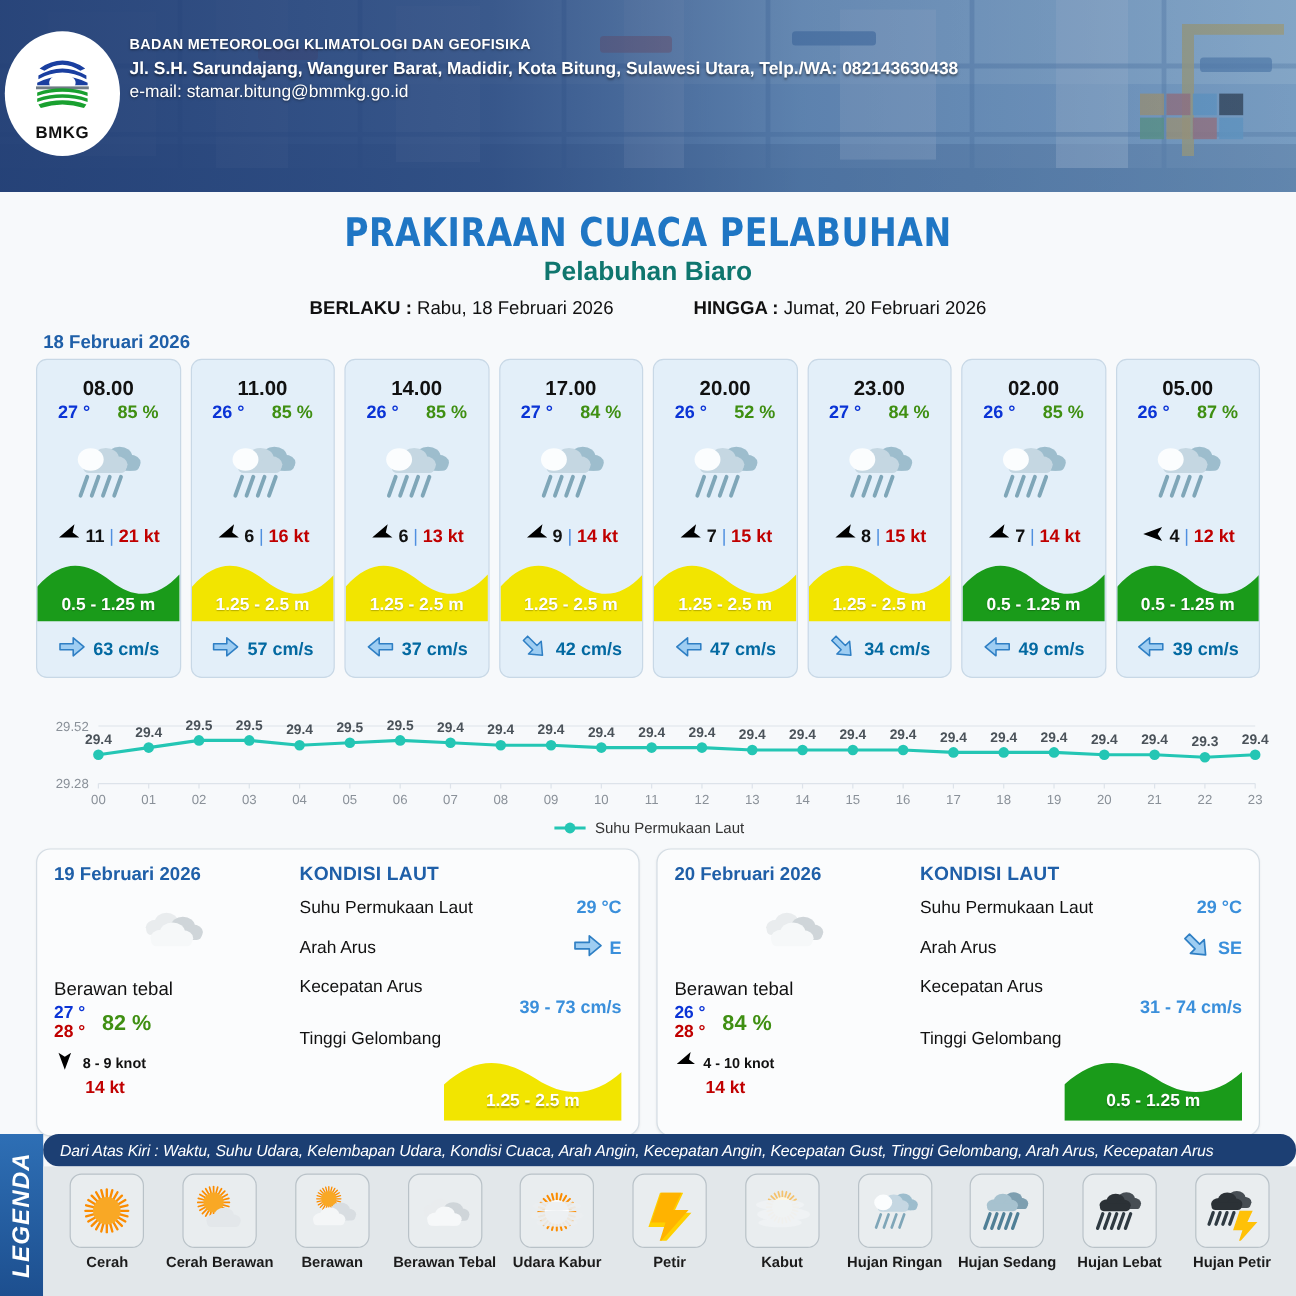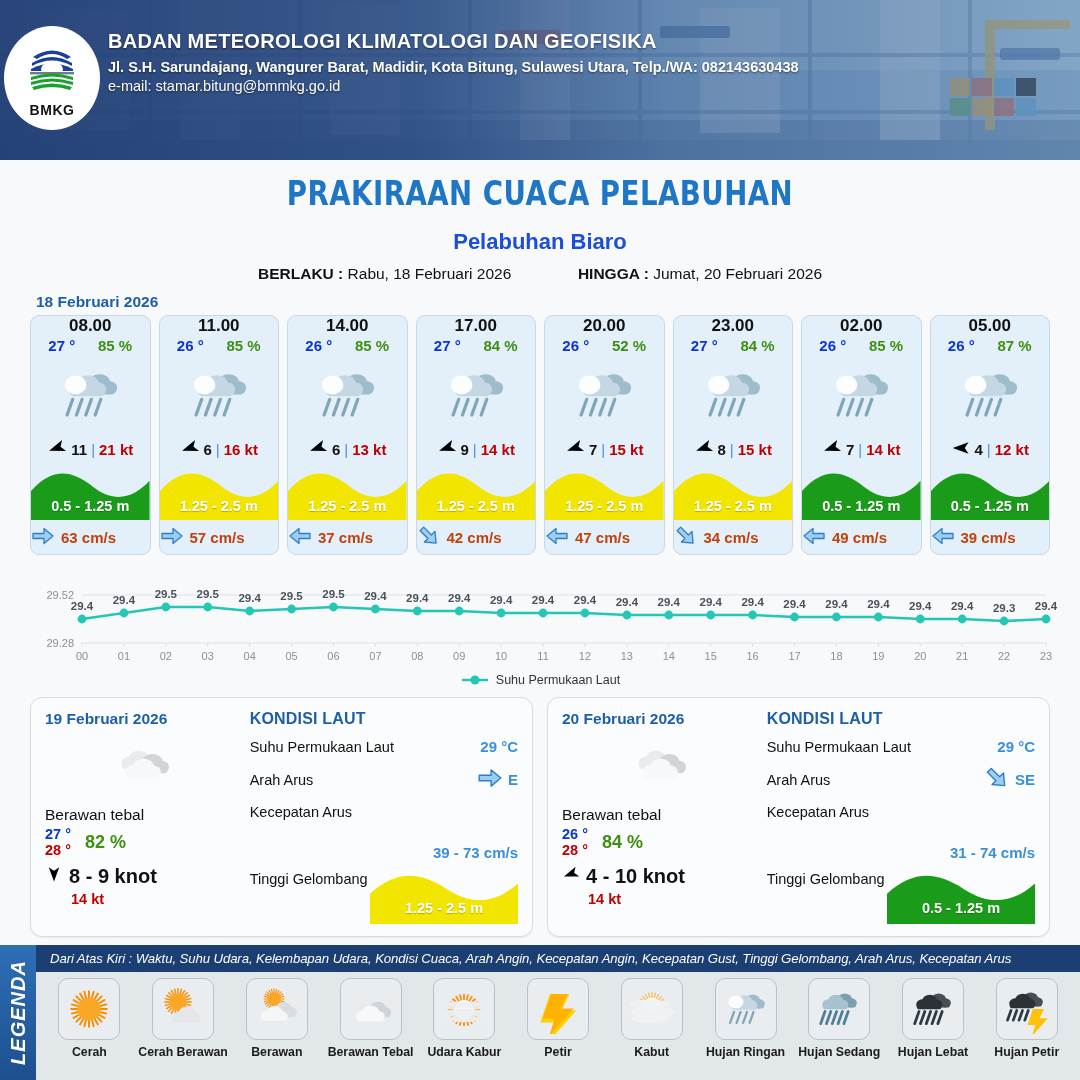--- a/index.html
+++ b/index.html
@@ -23,72 +23,72 @@
   }
   .logo-wrap {
     position:absolute; left:4px; top:26px; width:96px; height:104px;
     background:#fff; border-radius:50%/50%;
     display:flex; flex-direction:column; align-items:center; justify-content:center;
     z-index:5;
   }
   .logo-mark { width:62px; height:62px; position:relative; }
   .logo-txt { font-size:14px; font-weight:bold; color:#111; letter-spacing:.5px; margin-top:1px; }
   .hdr-text { position:absolute; left:108px; top:30px; z-index:5; color:#fff; }
-  .hdr-l1 { font-size:20px; font-weight:bold; letter-spacing:.3px; text-shadow:0 1px 2px rgba(0,0,0,.5); }
+  .hdr-l1 { font-size:12px; font-weight:bold; letter-spacing:.3px; text-shadow:0 1px 2px rgba(0,0,0,.5); }
   .hdr-l2 { font-size:26px; font-weight:bold; margin-top:2px; text-shadow:0 1px 3px rgba(0,0,0,.55); }
   .hdr-l3 { font-size:14.5px; margin-top:6px; text-shadow:0 1px 2px rgba(0,0,0,.5);font-weight:bold; }
   .hdr-l4 { font-size:14.5px; margin-top:3px; text-shadow:0 1px 2px rgba(0,0,0,.5); }
 
   
   .title-zone { text-align:center; padding-top:14px; }
   .title-main {
     font-size:33px; font-weight:bold; color:#1f76c4; letter-spacing:.5px;
     font-family:"DejaVu Sans", sans-serif; font-stretch:condensed;
     transform:scaleX(.93); transform-origin:center;
   }
-  .title-sub { font-size:22px; font-weight:bold; color:#1d4ed8; margin-top:16px; }
+  .title-sub { font-size:22px; font-weight:bold; color:#0f766e; margin-top:0; }
   .valid-row { margin-top:10px; font-size:15.5px; color:#111; }
   .valid-row .lbl { font-weight:bold; }
   .valid-row .gap { display:inline-block; width:58px; }
 
   
   .date-label {
     margin:10px 0 4px 36px; font-size:15.5px; font-weight:bold; color:#1f5fa8;
   }
 
   
   .cards {
     display:flex; gap:8px; padding:0 30px; align-items:flex-start;
   }
   .card {
     width:122px; background:#e3eff9; border:1px solid #c8d8e6;
     border-radius:9px; overflow:hidden; position:relative;
   }
-  .c-time { text-align:center; font-size:17px; font-weight:bold; color:#111; padding:0 0 1px; }
+  .c-time { text-align:center; font-size:17px; font-weight:bold; color:#111; padding:14px 0 1px; }
   .c-th { display:flex; justify-content:space-around; align-items:baseline; padding:0 6px 2px; }
   .c-temp { font-size:15px; font-weight:bold; color:#0b34d6; }
   .c-hum  { font-size:15px; font-weight:bold; color:#3f8f12; }
   .c-icon { height:78px; display:flex; align-items:center; justify-content:center; }
   .c-wind {
     display:flex; align-items:center; justify-content:center; gap:4px;
     height:30px; font-size:15px; font-weight:bold;
   }
   .c-wind .spd { color:#111; }
   .c-wind .bar { color:#4f8fe0; font-weight:normal; }
   .c-wind .gust { color:#c00000; }
   .c-wave { position:relative; height:56px; }
   .c-wave svg { position:absolute; inset:0; width:100%; height:100%; }
   .c-wave span {
     position:absolute; left:0; right:0; bottom:6px; text-align:center;
     font-size:14.5px; font-weight:bold; color:#fff; z-index:2;
     text-shadow:0 1px 1px rgba(0,0,0,.25);
   }
   .c-cur {
-    display:flex; align-items:center; gap:6px;
-    height:34px; font-size:15px; font-weight:bold; color:#c2410c;
+    display:flex; align-items:center; justify-content:center; gap:6px;
+    height:46px; font-size:15px; font-weight:bold; color:#0369a1;
   }
 
   
   .chart-box { margin:14px 20px 0; height:100px; position:relative; }
   .chart-box svg { display:block; }
   .chart-legend {
     text-align:center; font-size:12.5px; color:#333; margin-top:4px;
     display:flex; align-items:center; justify-content:center; gap:6px;
   }
   .legend-swatch { display:inline-flex; align-items:center; }
@@ -103,29 +103,29 @@
   }
   .day-left { width:42%; position:relative; }
   .day-date { font-size:15.5px; font-weight:bold; color:#1f5fa8; }
   .day-icon { height:62px; display:flex; align-items:center; justify-content:center; margin-top:4px; }
   .day-cond { font-size:15.5px; color:#111; margin-top:12px; }
   .day-temps { display:flex; align-items:center; gap:14px; margin-top:2px; }
   .tcol { display:flex; flex-direction:column; }
   .tmin { font-size:14.5px; font-weight:bold; color:#0b34d6; }
   .tmax { font-size:14.5px; font-weight:bold; color:#c00000; }
   .day-hum { font-size:18px; font-weight:bold; color:#3f8f12; }
-  .day-wind { display:flex; align-items:center; gap:6px; margin-top:7px; font-size:20px; font-weight:bold; color:#111; }
+  .day-wind { display:flex; align-items:center; gap:6px; margin-top:7px; font-size:12px; font-weight:bold; color:#111; }
   .day-gust { font-size:14.5px; font-weight:bold; color:#c00000; margin-left:26px; margin-top:3px; }
 
   .day-right { flex:1; position:relative; padding-left:6px; }
   .kl-title { font-size:16px; font-weight:bold; color:#1f5fa8; letter-spacing:.2px; }
   .kl-row { display:flex; justify-content:space-between; align-items:center; margin-top:10px; font-size:14.5px; color:#111; }
   .kl-val { font-size:15px; font-weight:bold; color:#3a8fdb; }
   .kl-dir { display:flex; align-items:center; gap:5px; }
-  .kl-spd { text-align:right; font-size:15px; font-weight:bold; color:#3a8fdb; margin-top:24px; }
+  .kl-spd { text-align:right; font-size:15px; font-weight:bold; color:#3a8fdb; margin-top:0; }
   .kl-wave { position:absolute; right:0; bottom:2px; width:148px; height:58px; }
   .kl-wave svg { position:absolute; inset:0; width:100%; height:100%; }
   .kl-wave span {
     position:absolute; left:0; right:0; bottom:8px; text-align:center;
     font-size:14.5px; font-weight:bold; color:#fff; z-index:2;
     text-shadow:0 1px 1px rgba(0,0,0,.25);
   }
 
   
   .legenda { position:absolute; left:0; bottom:0; width:1080px; height:135px; display:flex; }
@@ -133,21 +133,21 @@
     width:36px; background:linear-gradient(180deg,#2e6fb5,#1d4f8f);
     display:flex; align-items:center; justify-content:center;
   }
   .leg-side span {
     transform:rotate(-90deg); white-space:nowrap;
     font-size:20px; font-weight:bold; font-style:italic; color:#fff; letter-spacing:1px;
   }
   .leg-main { flex:1; display:flex; flex-direction:column; }
   .leg-note {
     background:#1c3f73; color:#fff; font-size:13.2px; font-style:italic;
-    padding:6px 10px 6px 14px; white-space:nowrap; letter-spacing:-.1px;
+    padding:6px 10px 6px 14px; white-space:nowrap; letter-spacing:-.1px;border-radius:13px;
   }
   .leg-items { flex:1; background:#e2e7ea; display:flex; padding:6px 8px 12px; gap:3px; }
   .leg-item { flex:1; display:flex; flex-direction:column; align-items:center; }
   .leg-tile {
     width:62px; height:62px; background:#e9edef; border:1px solid #b9c2c8;
     border-radius:10px; display:flex; align-items:center; justify-content:center;
   }
   .leg-cap { font-size:12.3px; font-weight:bold; color:#1b1b1b; margin-top:5px; white-space:nowrap; }
 </style>
 </head>

